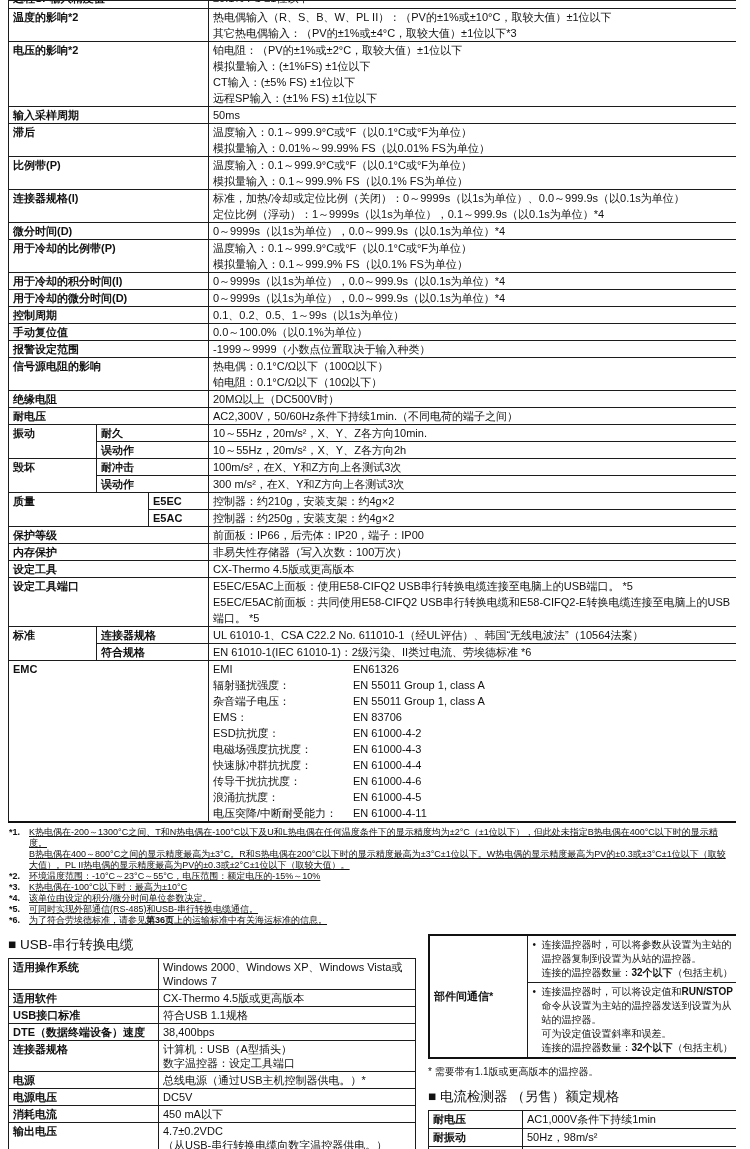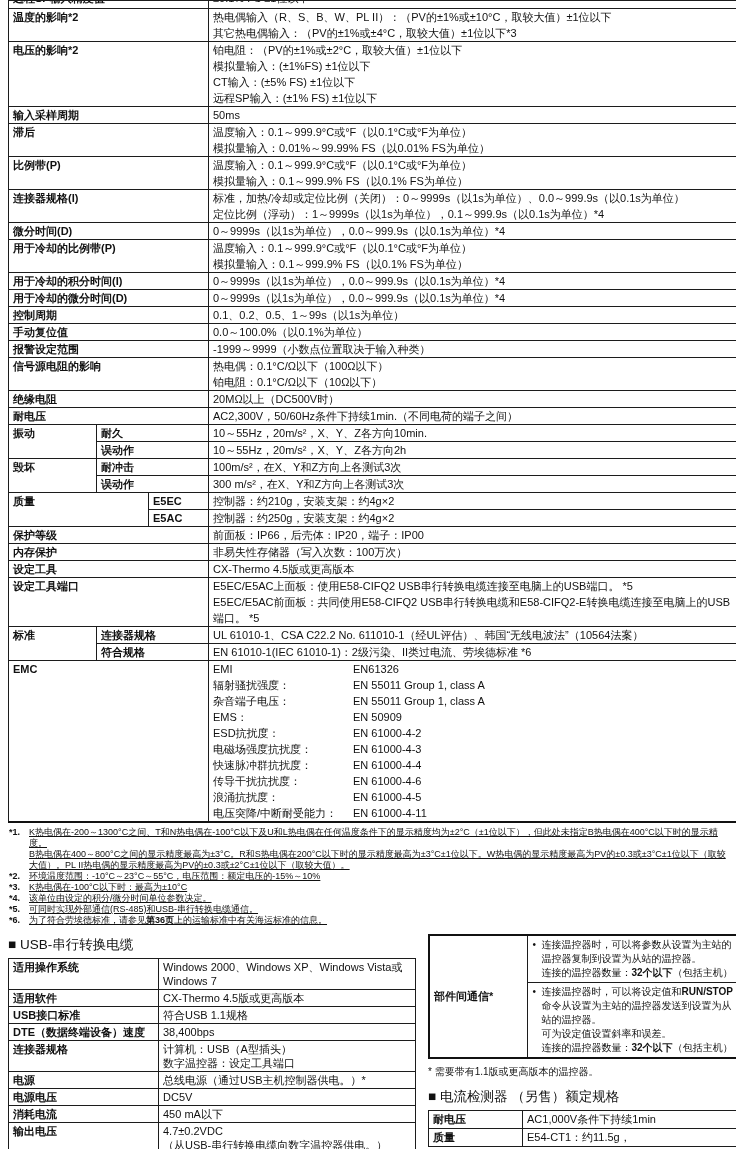--- a/index.html
+++ b/index.html
@@ -262,21 +262,21 @@
             <div class="pair">
               <span class="pk">辐射骚扰强度：</span>
               <span class="pv">EN 55011 Group 1, class A</span>
             </div>
             <div class="pair">
               <span class="pk">杂音端子电压：</span>
               <span class="pv">EN 55011 Group 1, class A</span>
             </div>
             <div class="pair">
               <span class="pk">EMS：</span>
-              <span class="pv">EN 50909</span>
+              <span class="pv">EN 83706</span>
             </div>
             <div class="pair">
               <span class="pk">ESD抗扰度：</span>
               <span class="pv">EN 61000-4-2</span>
             </div>
             <div class="pair">
               <span class="pk">电磁场强度抗扰度：</span>
               <span class="pv">EN 61000-4-3</span>
             </div>
             <div class="pair">
@@ -443,20 +443,26 @@
             <col>
           </colgroup>
         <tbody id="ct-body">
             <tr>
               <th>耐电压</th>
               <td>
                 <div>AC1,000V条件下持续1min</div>
               </td>
             </tr>
             <tr>
+              <th>耐振动</th>
+              <td>
+                <div>50Hz，98m/s²</div>
+              </td>
+            </tr>
+            <tr>
               <th>质量</th>
               <td>
                 <div>E54-CT1：约11.5g，</div>
               </td>
             </tr>
           </tbody>
       </table>
     </div>
 
   </div>

